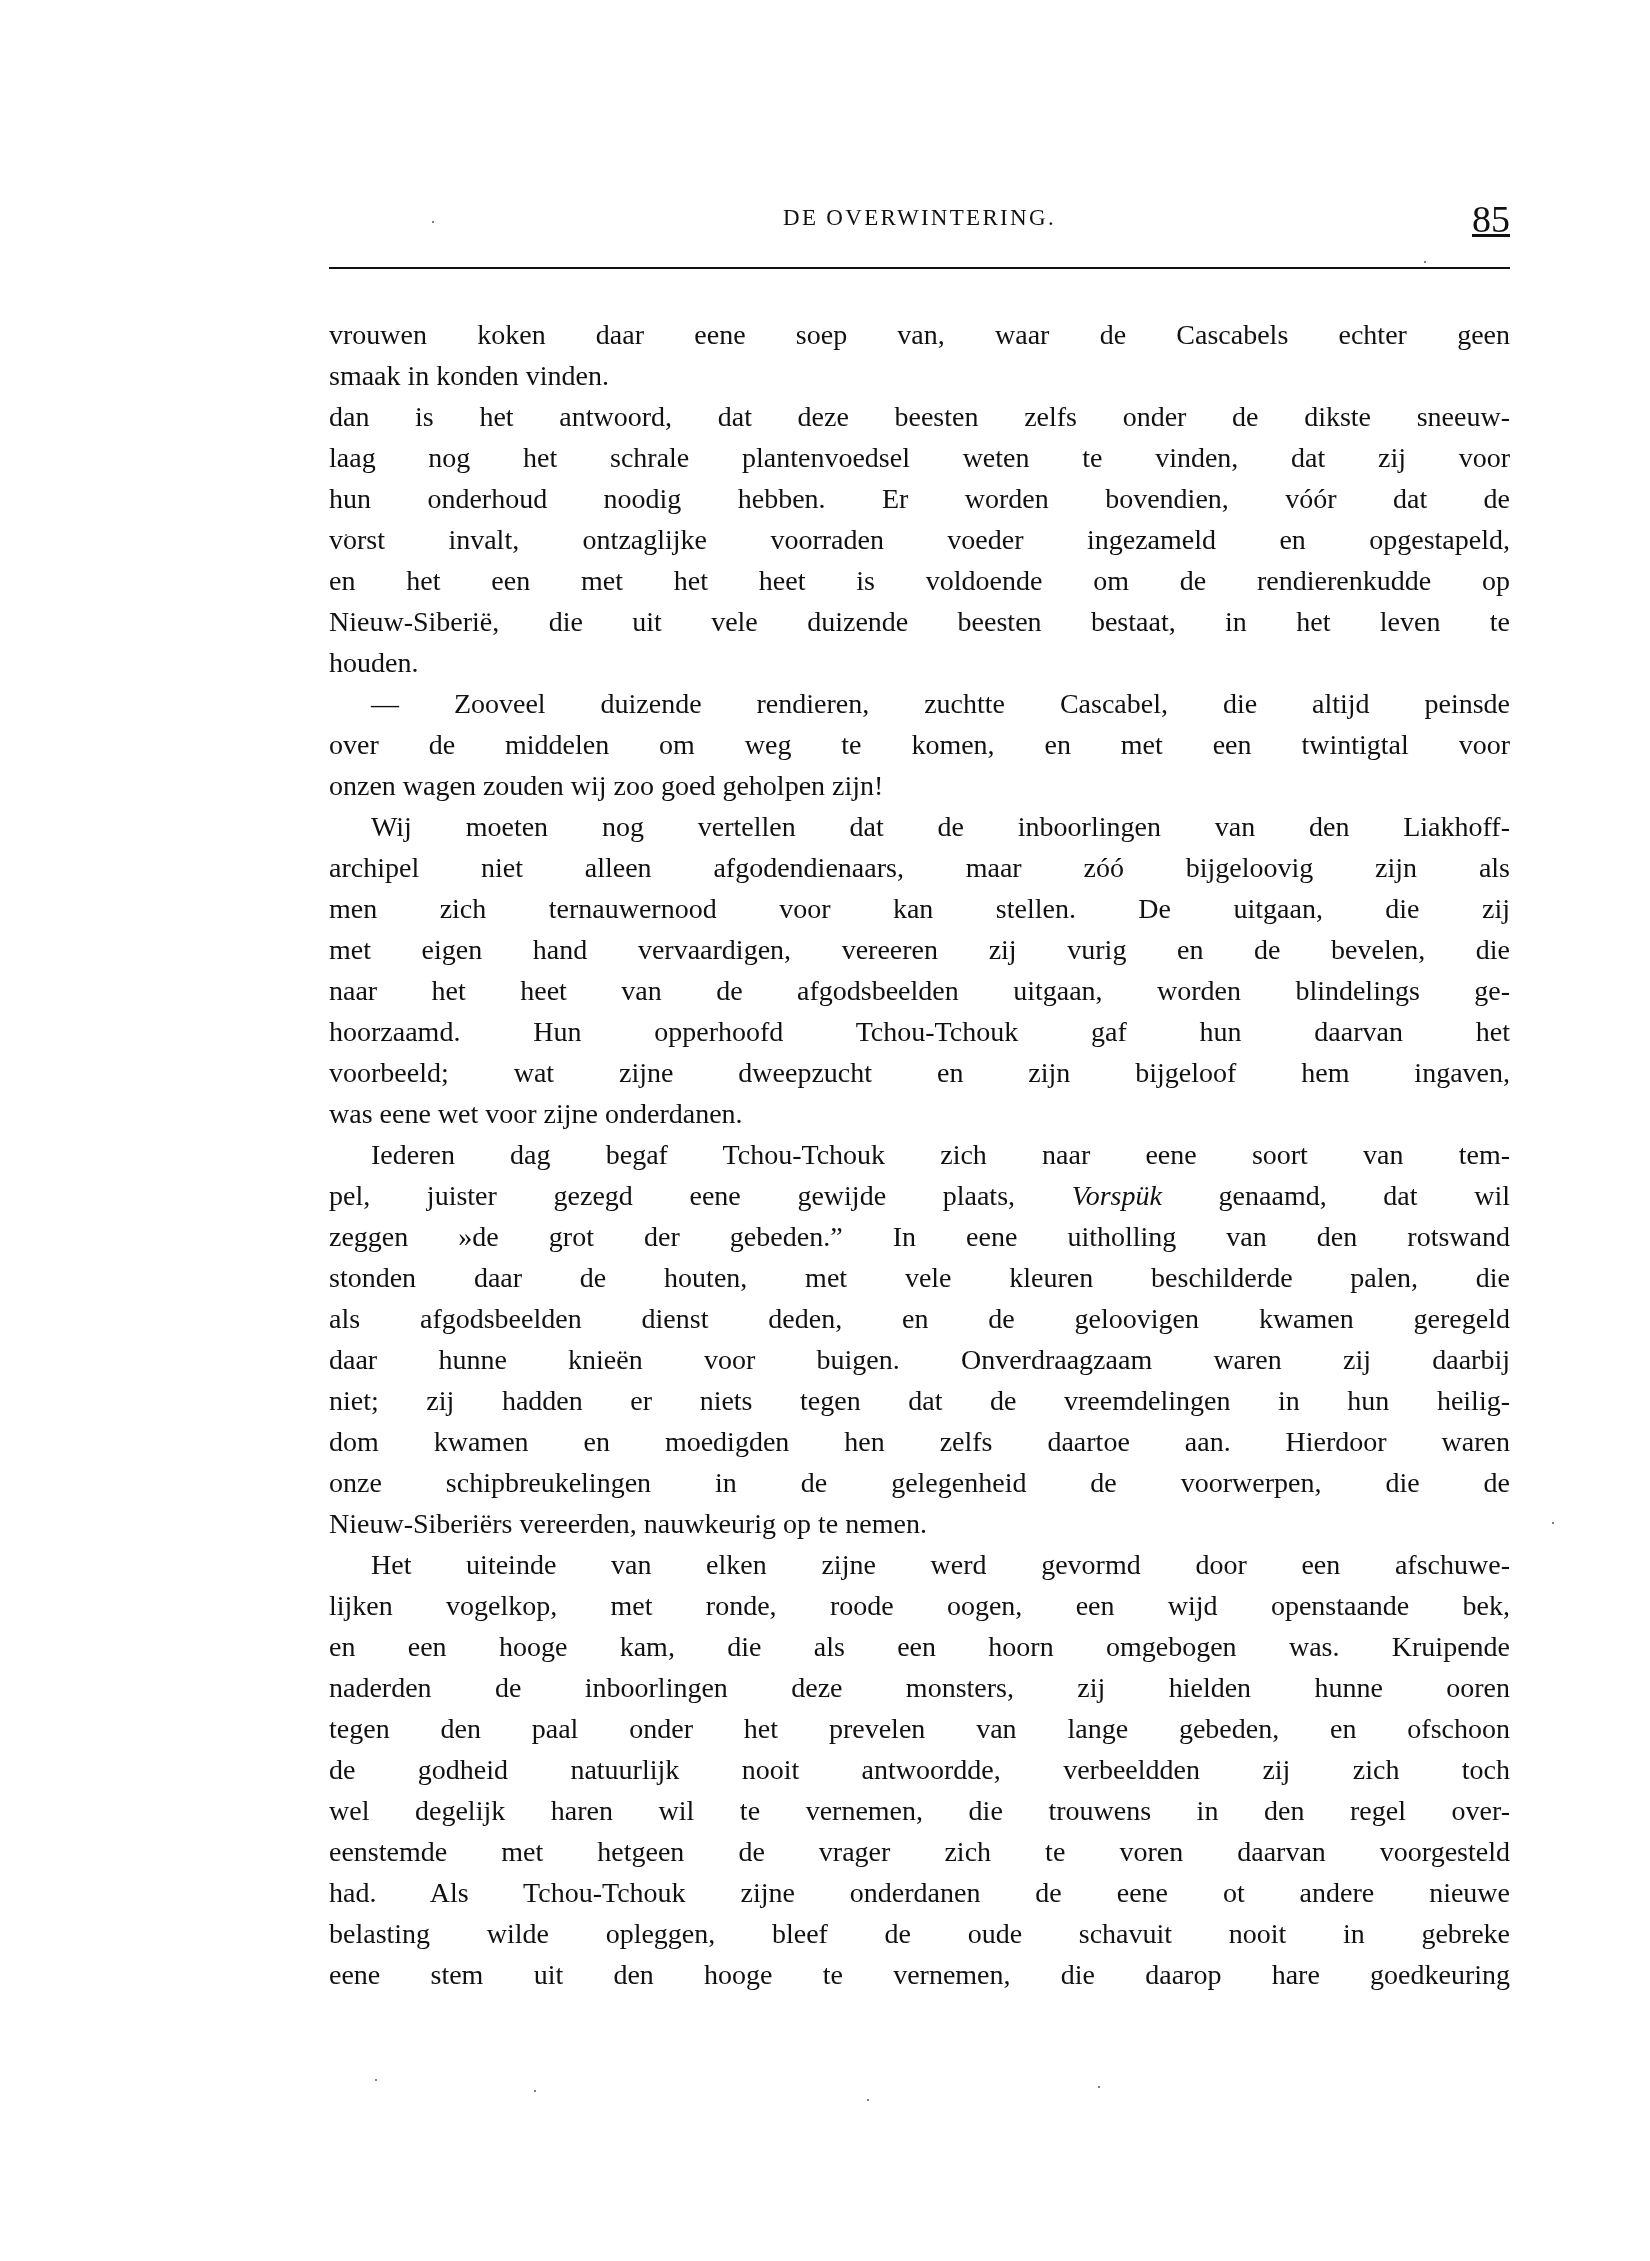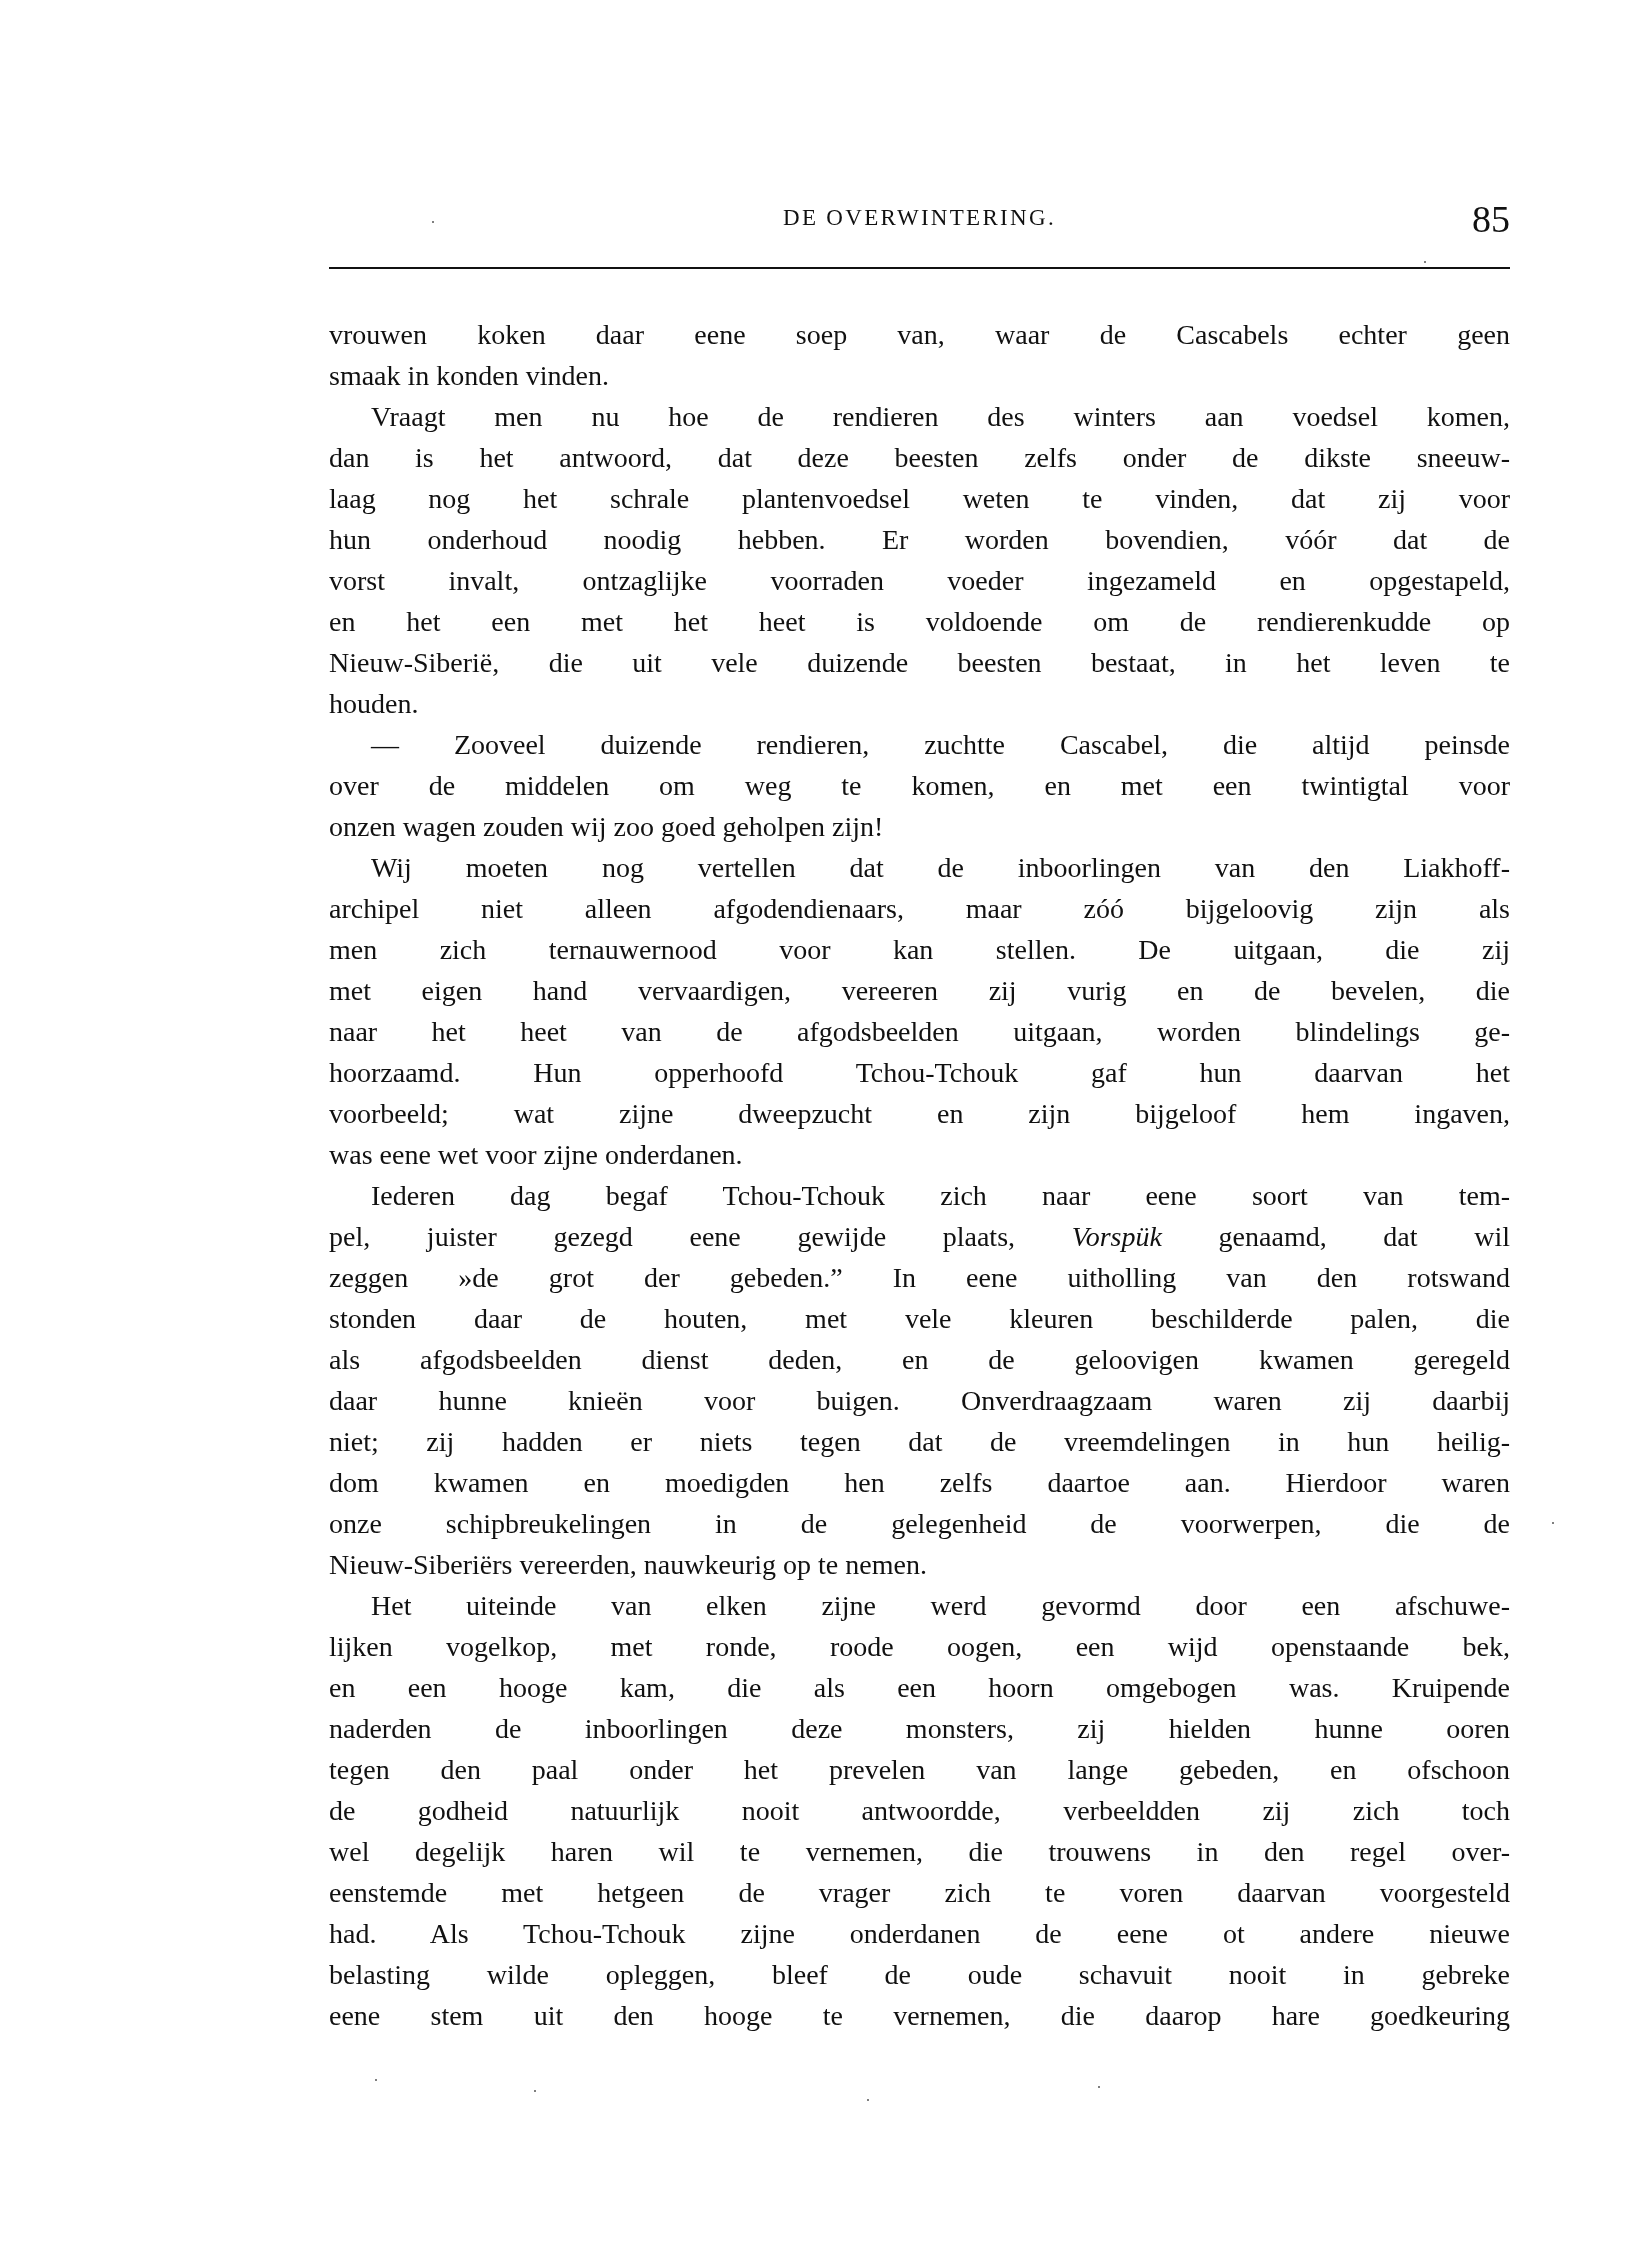--- a/index.html
+++ b/index.html
@@ -38,20 +38,21 @@
     font-size: 23px;
     letter-spacing: 2.3px;
     line-height: 30px;
   }
   .page-number {
     position: absolute;
     right: 0;
     top: 0;
     font-size: 38px;
     line-height: 42px;
+    text-decoration: underline;
   }
   .rule {
     position: absolute;
     left: 329px;
     top: 267px;
     width: 1181px;
     height: 0;
     border-top: 2.3px solid #111111;
   }
   .body-text {
@@ -94,21 +95,20 @@
   <div class="running-head">
     <div class="running-title">DE OVERWINTERING.</div>
     <div class="page-number">85</div>
   </div>
 
   <div class="rule"></div>
 
   <div class="body-text" id="body-text">
       <div class="line">vrouwen koken daar eene soep van, waar de Cascabels echter geen</div>
       <div class="line last">smaak in konden vinden.</div>
-      <div class="line indent">Vraagt men nu hoe de rendieren des winters aan voedsel komen,</div>
       <div class="line">dan is het antwoord, dat deze beesten zelfs onder de dikste sneeuw-</div>
       <div class="line">laag nog het schrale plantenvoedsel weten te vinden, dat zij voor</div>
       <div class="line">hun onderhoud noodig hebben. Er worden bovendien, vóór dat de</div>
       <div class="line">vorst invalt, ontzaglijke voorraden voeder ingezameld en opgestapeld,</div>
       <div class="line">en het een met het heet is voldoende om de rendierenkudde op</div>
       <div class="line">Nieuw-Siberië, die uit vele duizende beesten bestaat, in het leven te</div>
       <div class="line last">houden.</div>
       <div class="line indent">— Zooveel duizende rendieren, zuchtte Cascabel, die altijd peinsde</div>
       <div class="line">over de middelen om weg te komen, en met een twintigtal voor</div>
       <div class="line last">onzen wagen zouden wij zoo goed geholpen zijn!</div>

